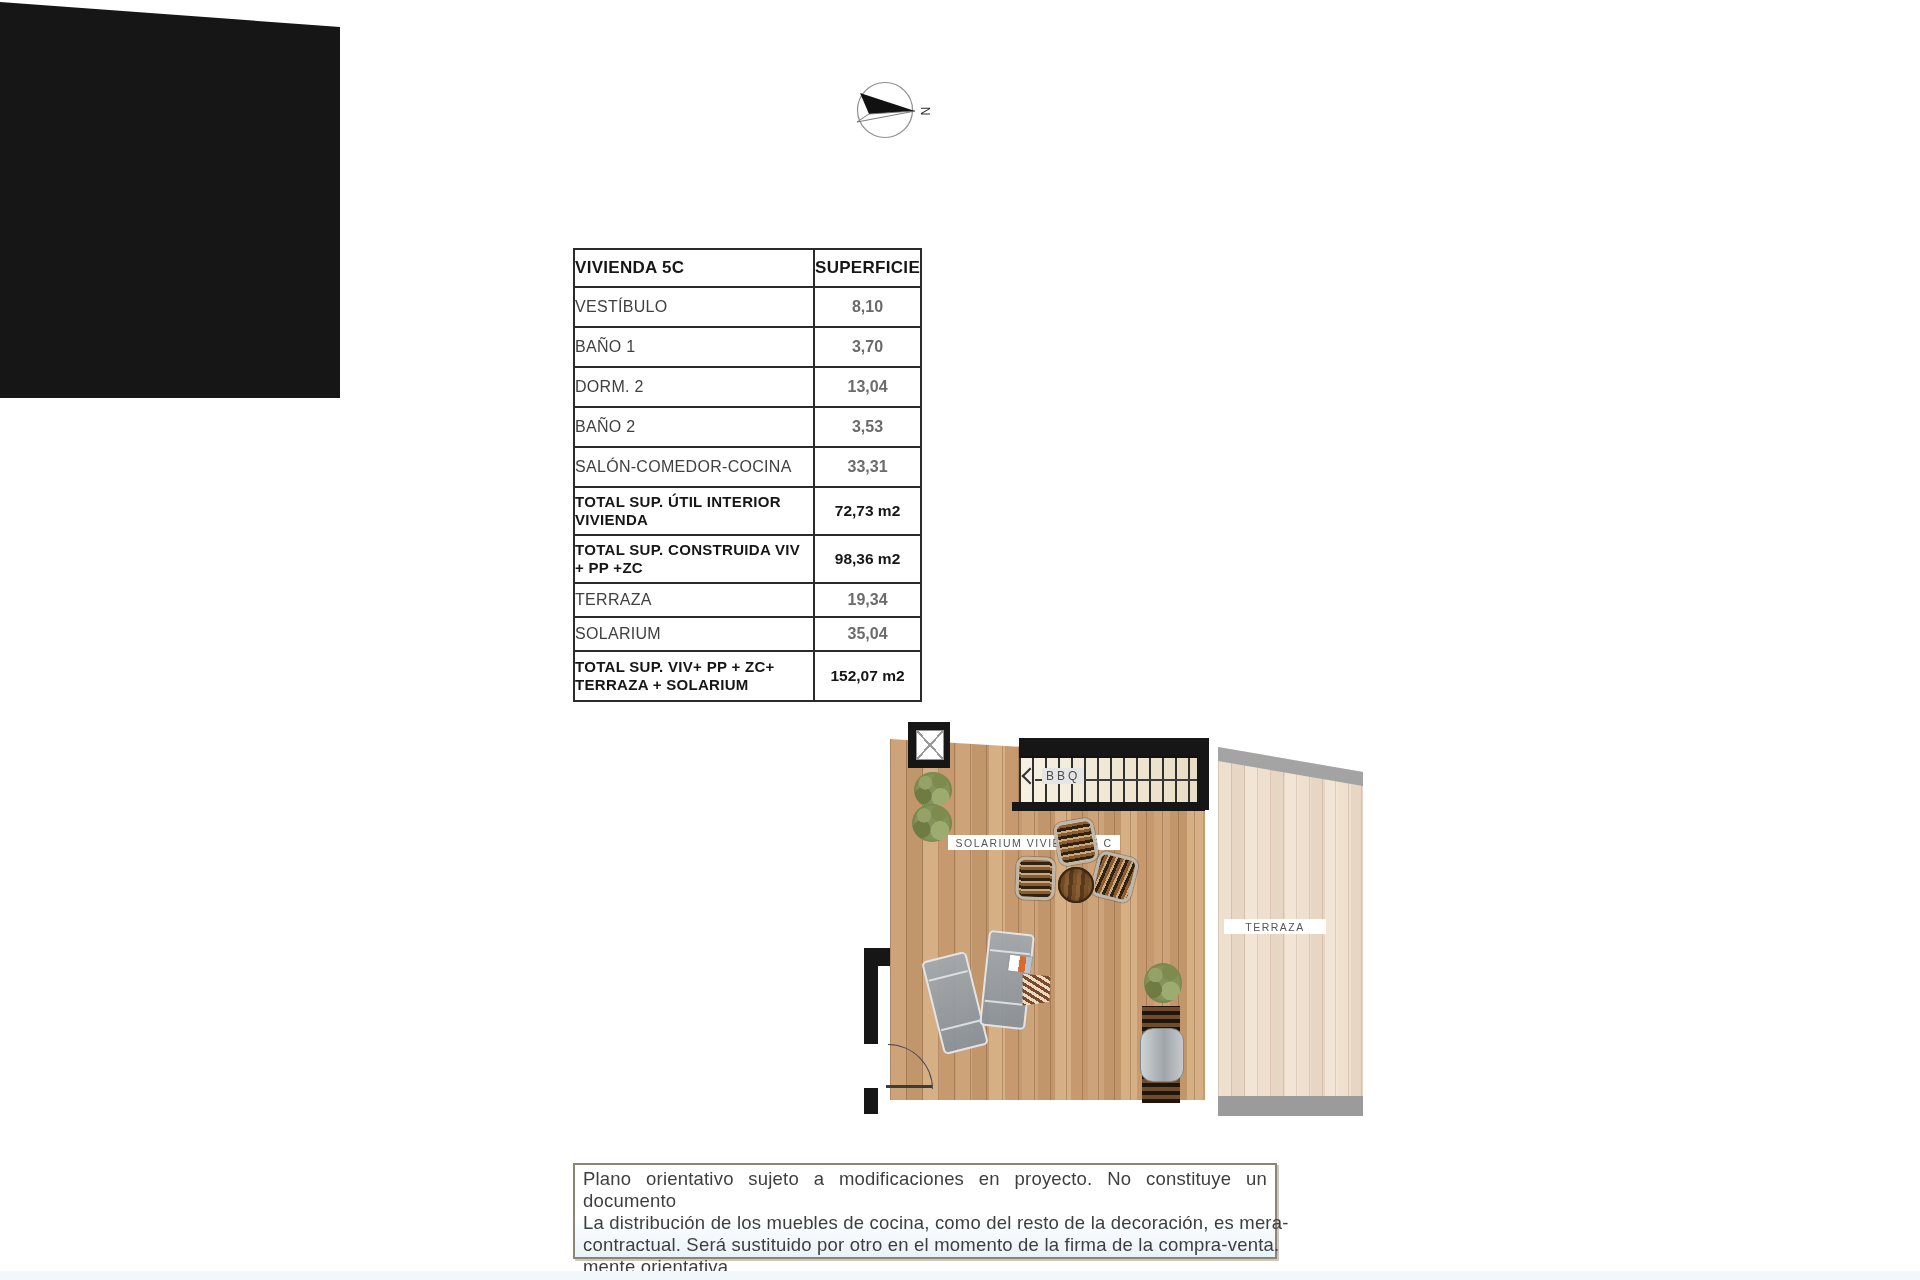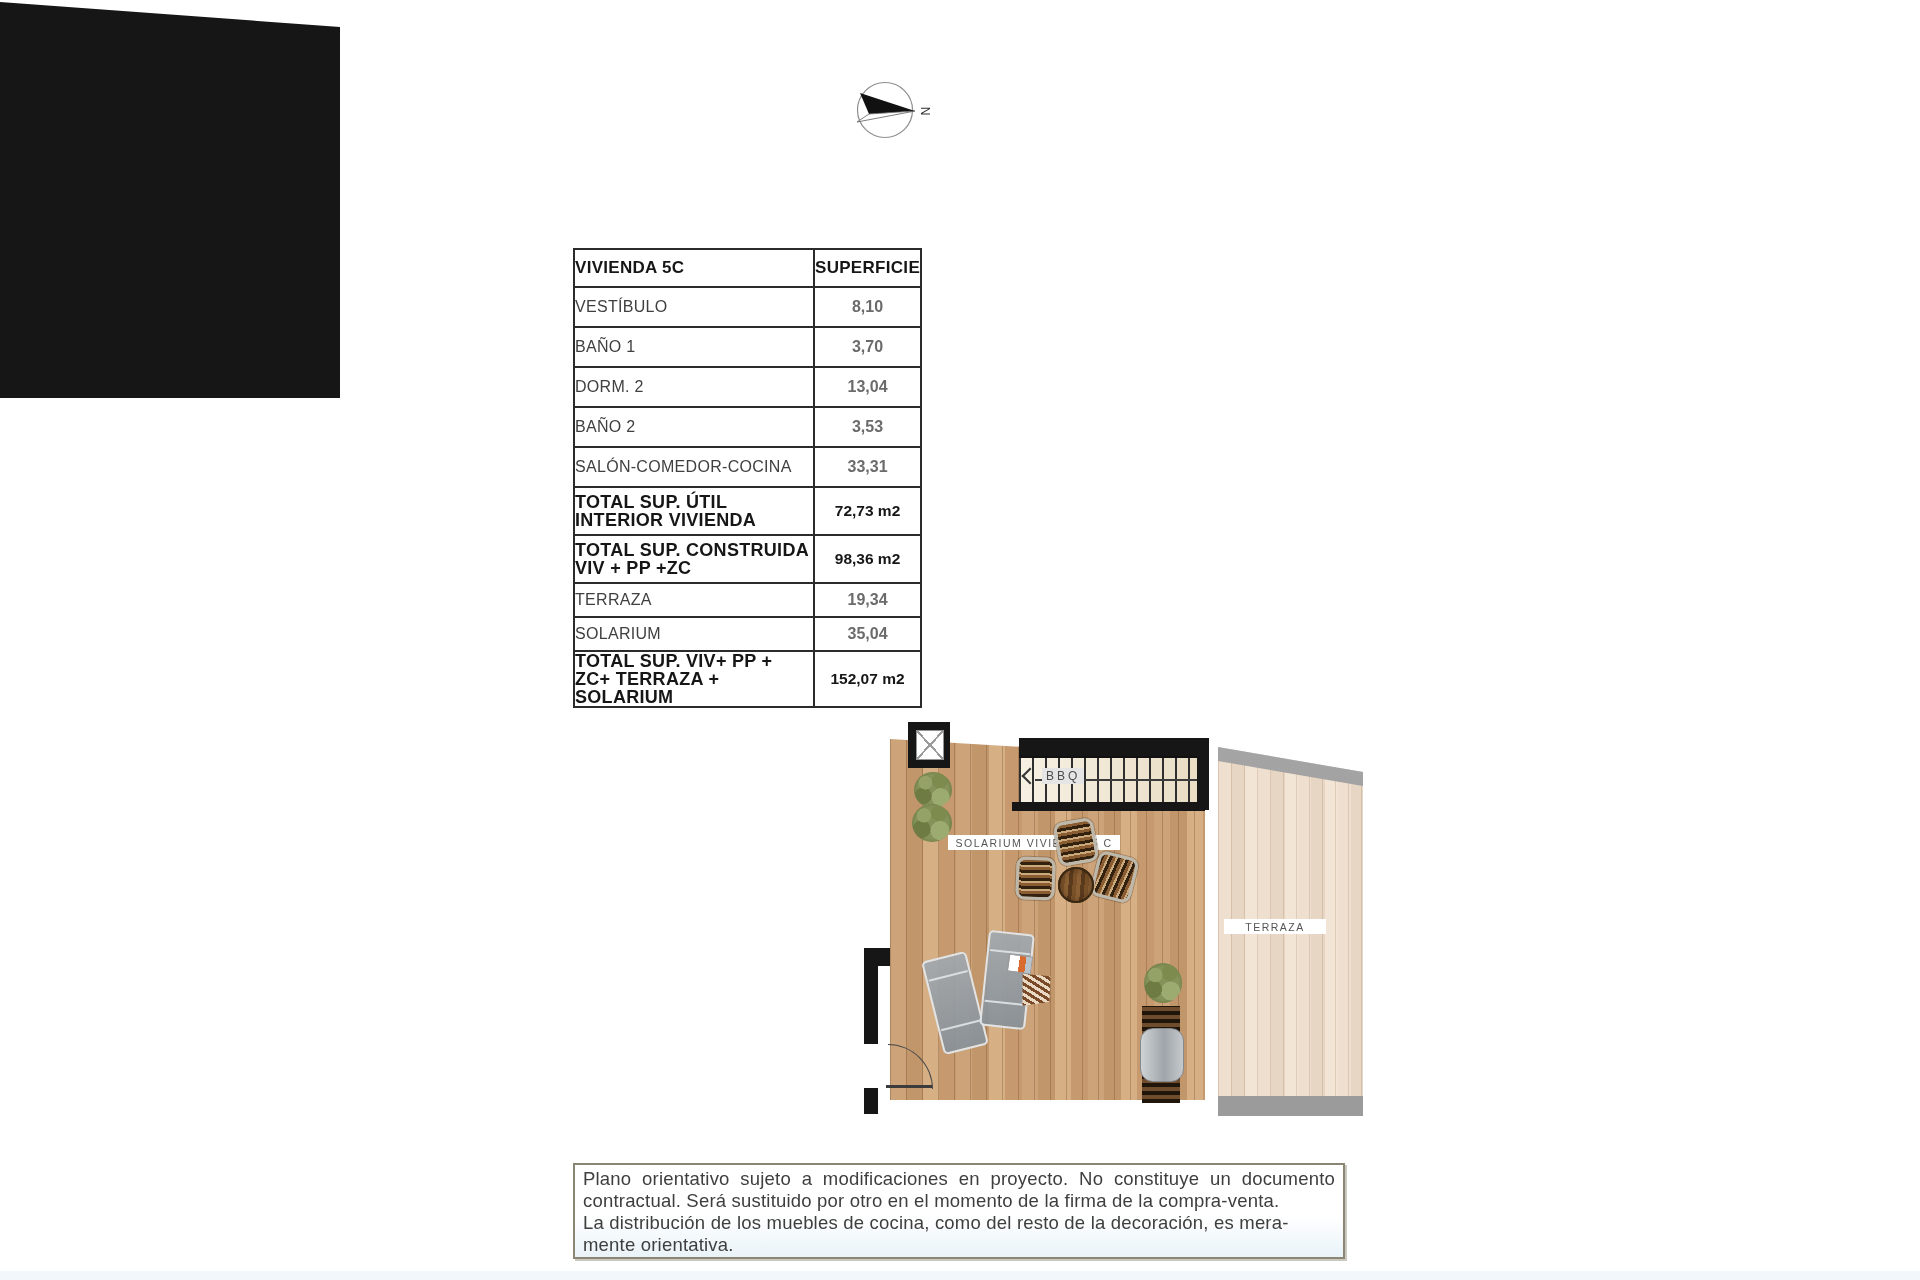--- a/index.html
+++ b/index.html
@@ -12,21 +12,21 @@
   
   .area-table{position:absolute;left:573px;top:212px;border-collapse:collapse;table-layout:fixed;margin-top:36px;}
   .area-table th,.area-table td{border:2px solid #2b2b2b;vertical-align:middle;padding:0;}
   .area-table col.c-label{width:240px;}
   .area-table col.c-value{width:104px;}
   .area-table th{height:36px;font-size:17px;font-weight:bold;color:#161616;letter-spacing:.3px;}
   .th-label{text-align:left;padding-left:9px;}
   .th-value{text-align:center;font-size:15.5px;border-radius:13px;}
   .cell-label{text-align:left;padding-left:9px;padding-right:4px;font-size:16px;color:#404040;letter-spacing:.3px;line-height:18px;}
   .cell-value{text-align:center;font-size:16px;color:#6b6b6b;font-weight:bold;}
-  tr.bold .cell-label{font-weight:bold;color:#161616;font-size:18px;}
+  tr.bold .cell-label{font-weight:bold;color:#161616;font-size:15px;}
   tr.bold .cell-value{font-weight:bold;color:#161616;font-size:15.5px;}
   tr.size-normal td{height:38px;}
   tr.size-short td{height:32px;}
   tr.size-tall td{height:46px;}
   tr.size-final td{height:48px;}
 
   
   .wall{position:absolute;background:#161616;}
   .solarium-walls{left:878px;top:716px;width:340px;height:398px;background:#161616;
       clip-path:polygon(0 2px,100% 27px,100% 100%,0 100%);}
@@ -92,21 +92,21 @@
   .towel{position:absolute;left:1020px;top:972px;width:32px;height:32px;transform:rotate(-8deg);
       clip-path:polygon(0 100%,15% 0,100% 20%,85% 100%);
       background:repeating-linear-gradient(40deg,#7a4a28 0 3px,#e9d9c2 3px 6px);}
 
   .mat{position:absolute;left:1142px;top:1006px;width:38px;height:97px;
       background:repeating-linear-gradient(0deg,#20150b 0 4px,#6e4c2c 4px 8px);}
   .roll{position:absolute;left:1140px;top:1028px;width:42px;height:52px;border-radius:13px;
       background:linear-gradient(90deg,#cfd3d6,#9fa5aa 55%,#c5c9cc);border:1px solid #84898e;}
 
   
-  .disclaimer{position:absolute;left:573px;top:1163px;width:772px;height:96px;box-sizing:border-box;
+  .disclaimer{position:absolute;left:573px;top:1163px;width:704px;height:96px;box-sizing:border-box;
       border:2px solid #8b8673;box-shadow:2px 2px 0 rgba(139,134,115,.45);
       background:linear-gradient(180deg,#ffffff 55%,#f2f8fb 82%,#e9f3f8 100%);
       padding:3px 8px;color:#3e3e3e;font-size:18.5px;line-height:22px;letter-spacing:.2px;}
   .disc-line{white-space:nowrap;}
   .disc-line:nth-of-type(1){text-align:justify;text-align-last:justify;white-space:normal;}
   .bottom-strip{position:absolute;left:0;bottom:0;width:100%;height:9px;background:#f1f7fa;}
 </style>
 </head>
 <body>
 
@@ -233,21 +233,21 @@
     <div class="towel"></div>
 
     <div class="mat"></div>
     <div class="roll"></div>
   </div>
 
   <div class="disclaimer">
 
       <div class="disc-line">Plano orientativo sujeto a modificaciones en proyecto. No constituye un documento</div>
 
+      <div class="disc-line">La distribución de los muebles de cocina, como del resto de la decoración, es mera-</div>
+
       <div class="disc-line">contractual. Será sustituido por otro en el momento de la firma de la compra-venta.</div>
-
-      <div class="disc-line">La distribución de los muebles de cocina, como del resto de la decoración, es mera-</div>
 
       <div class="disc-line">mente orientativa.</div>
     </div>
 
   <div class="bottom-strip"></div>
 </div>
 
 </body></html>

